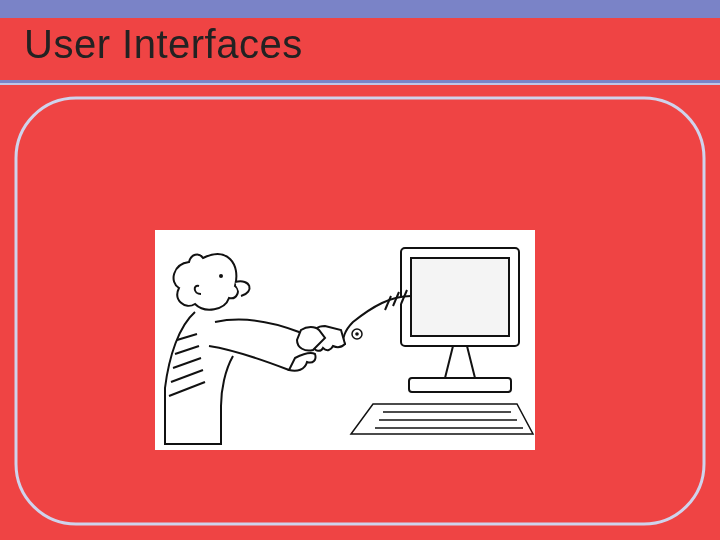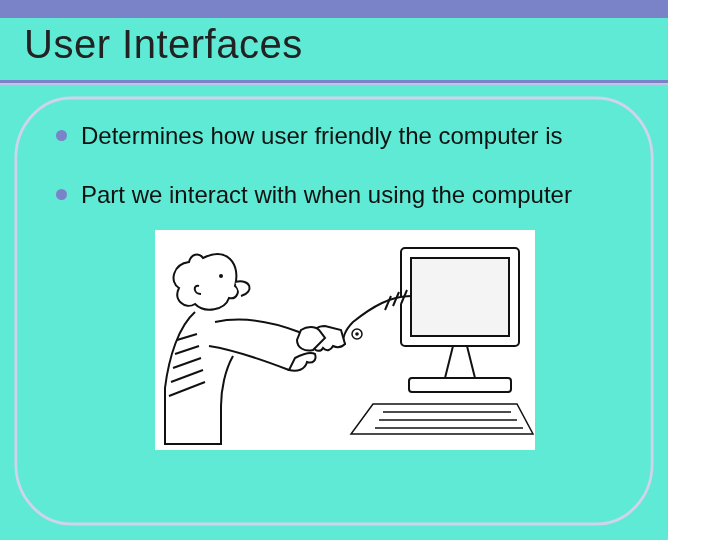--- a/index.html
+++ b/index.html
@@ -1,16 +1,16 @@
 <!DOCTYPE html>
 <html><head>
 <meta charset="utf-8">
 <style>
   html,body{margin:0;padding:0;width:720px;height:540px;font-family:Arial,Helvetica,sans-serif;background:#fff;overflow:hidden}
-  .slide{position:relative;width:668px;height:540px;background:#5eead4}
+  .slide{position:relative;width:720px;height:540px;background:#ef4444}
   .topbar{position:absolute;left:0;top:0;width:100%;height:18px;background:#7a83c7}
   .title{position:absolute;left:24px;top:22px;font-size:40px;color:#222;font-weight:400;letter-spacing:.5px}
   .rule-top{position:absolute;left:0;top:80px;width:100%;height:3px;background:#7a83c7}
   .rule-bot{position:absolute;left:0;top:83px;width:100%;height:2px;background:#bfc4e6}
   .bullets{position:absolute;left:56px;top:120px;width:620px}
   .bullet{display:flex;align-items:flex-start;margin-bottom:28px}
   .dot{width:11px;height:11px;border-radius:50%;background:#7a83c7;flex:0 0 11px;margin-top:10px;margin-right:14px}
   .bt{font-size:24px;color:#111;line-height:1.3}
   .illus{position:absolute;left:155px;top:230px;width:380px;height:220px;background:#fff}
   .illus svg{width:100%;height:100%}
@@ -19,30 +19,20 @@
 </style>
 </head>
 <body>
 
 <div class="slide">
   <div class="topbar"></div>
   <div class="title">User Interfaces</div>
   <div class="rule-top"></div>
   <div class="rule-bot"></div>
 
-  <div class="bullets">
-    <div class="bullet">
-      <div class="dot"></div>
-      <div class="bt">Determines how user friendly the computer is</div>
-    </div>
-    <div class="bullet">
-      <div class="dot"></div>
-      <div class="bt">Part we interact with when using the computer</div>
-    </div>
-  </div>
 
   <div class="illus" aria-label="Cartoon of a man shaking hands with an arm emerging from a computer monitor">
     <svg viewBox="0 0 380 220">
 
       <g stroke="#111" stroke-width="2" fill="#fff">
         <rect x="246" y="18" width="118" height="98" rx="4"></rect>
         <rect x="256" y="28" width="98" height="78" fill="#f4f4f4"></rect>
         <path d="M298 116 L312 116 L320 148 L290 148 Z"></path>
         <rect x="254" y="148" width="102" height="14" rx="3"></rect>
       </g>

